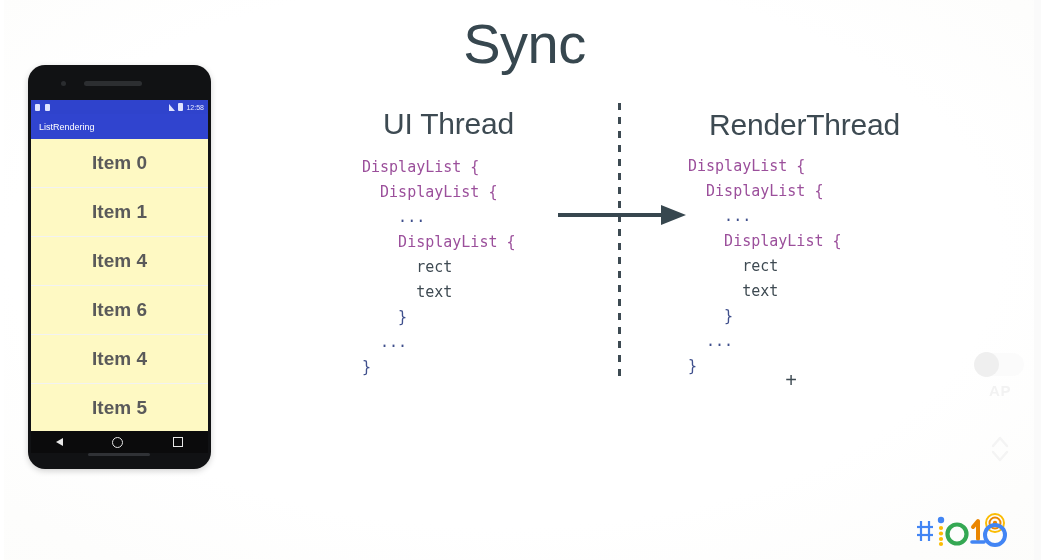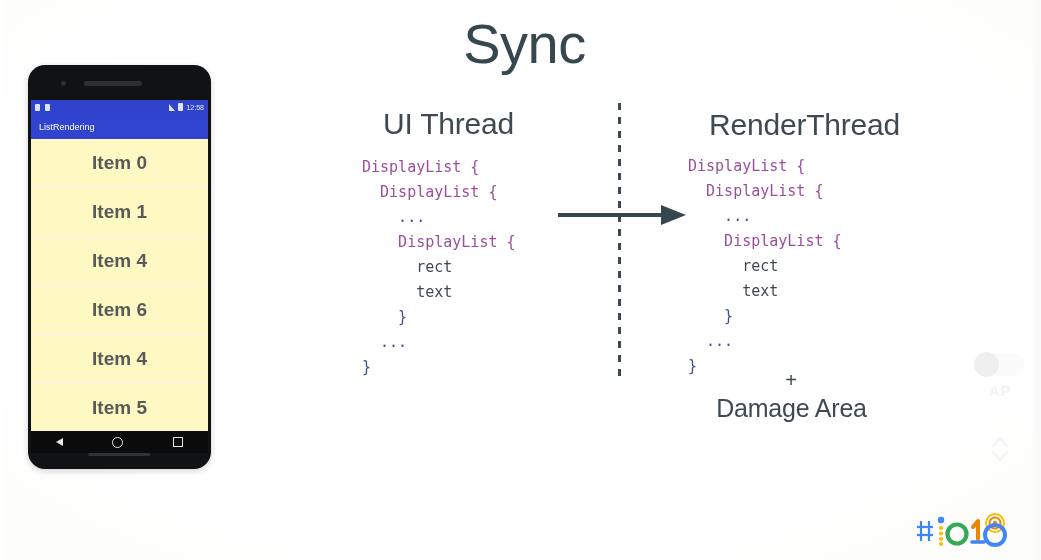--- a/index.html
+++ b/index.html
@@ -280,21 +280,20 @@
 
   <div id="divider"></div>
 
   <svg id="arrow" width="132" height="26" viewBox="0 0 132 26">
     <line x1="2" y1="13" x2="110" y2="13" stroke="#37474f" stroke-width="4"></line>
     <polygon points="105,3 130,13 105,23" fill="#37474f"></polygon>
   </svg>
 
   <div id="plus-sign">+</div>
 
-  <div id="damage-area">Damage Area</div>
 
   <div id="phone">
     <div id="phone-camera"></div>
     <div id="phone-earpiece"></div>
 
     <div id="phone-screen">
 
       <div id="status-bar">
         <div class="sb-left">
           <div class="sb-icon-sq"></div>

